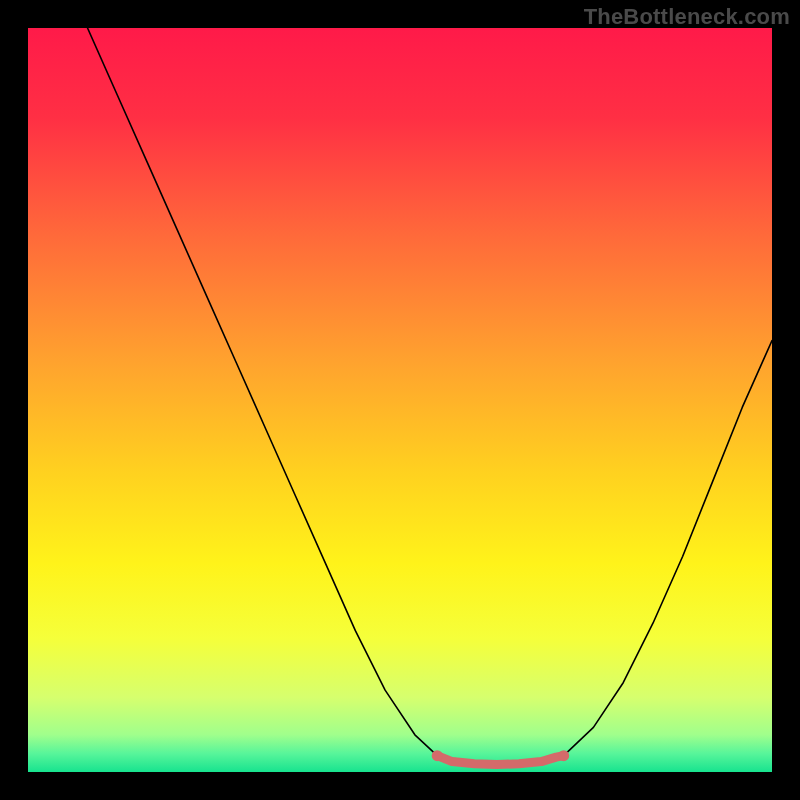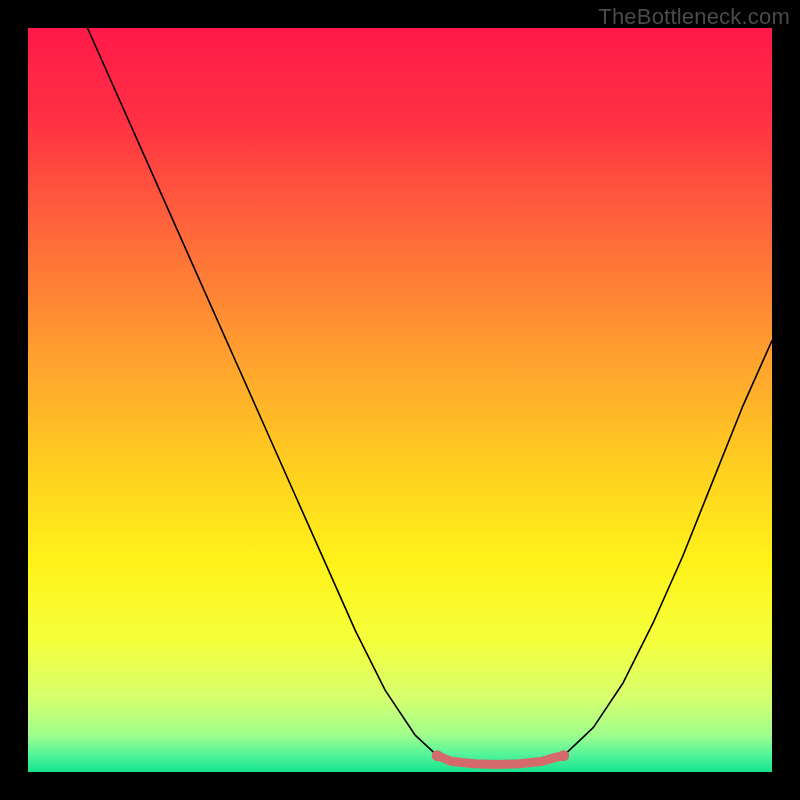--- a/index.html
+++ b/index.html
@@ -27,20 +27,21 @@
     overflow: hidden;
   }
   .watermark {
     position: absolute;
     top: 4px;
     right: 10px;
     font-family: Arial, Helvetica, sans-serif;
     font-size: 22px;
     color: #4a4a4a;
     letter-spacing: 0.2px;
+    font-weight: bold;
   }
 </style>
 </head>
 <body>
 
 <div class="frame">
   <div class="plot">
     <svg id="chart-svg" width="744" height="744" viewBox="0 0 744 744">
       <defs>
         <linearGradient id="bg-grad" x1="0" y1="0" x2="0" y2="1">

